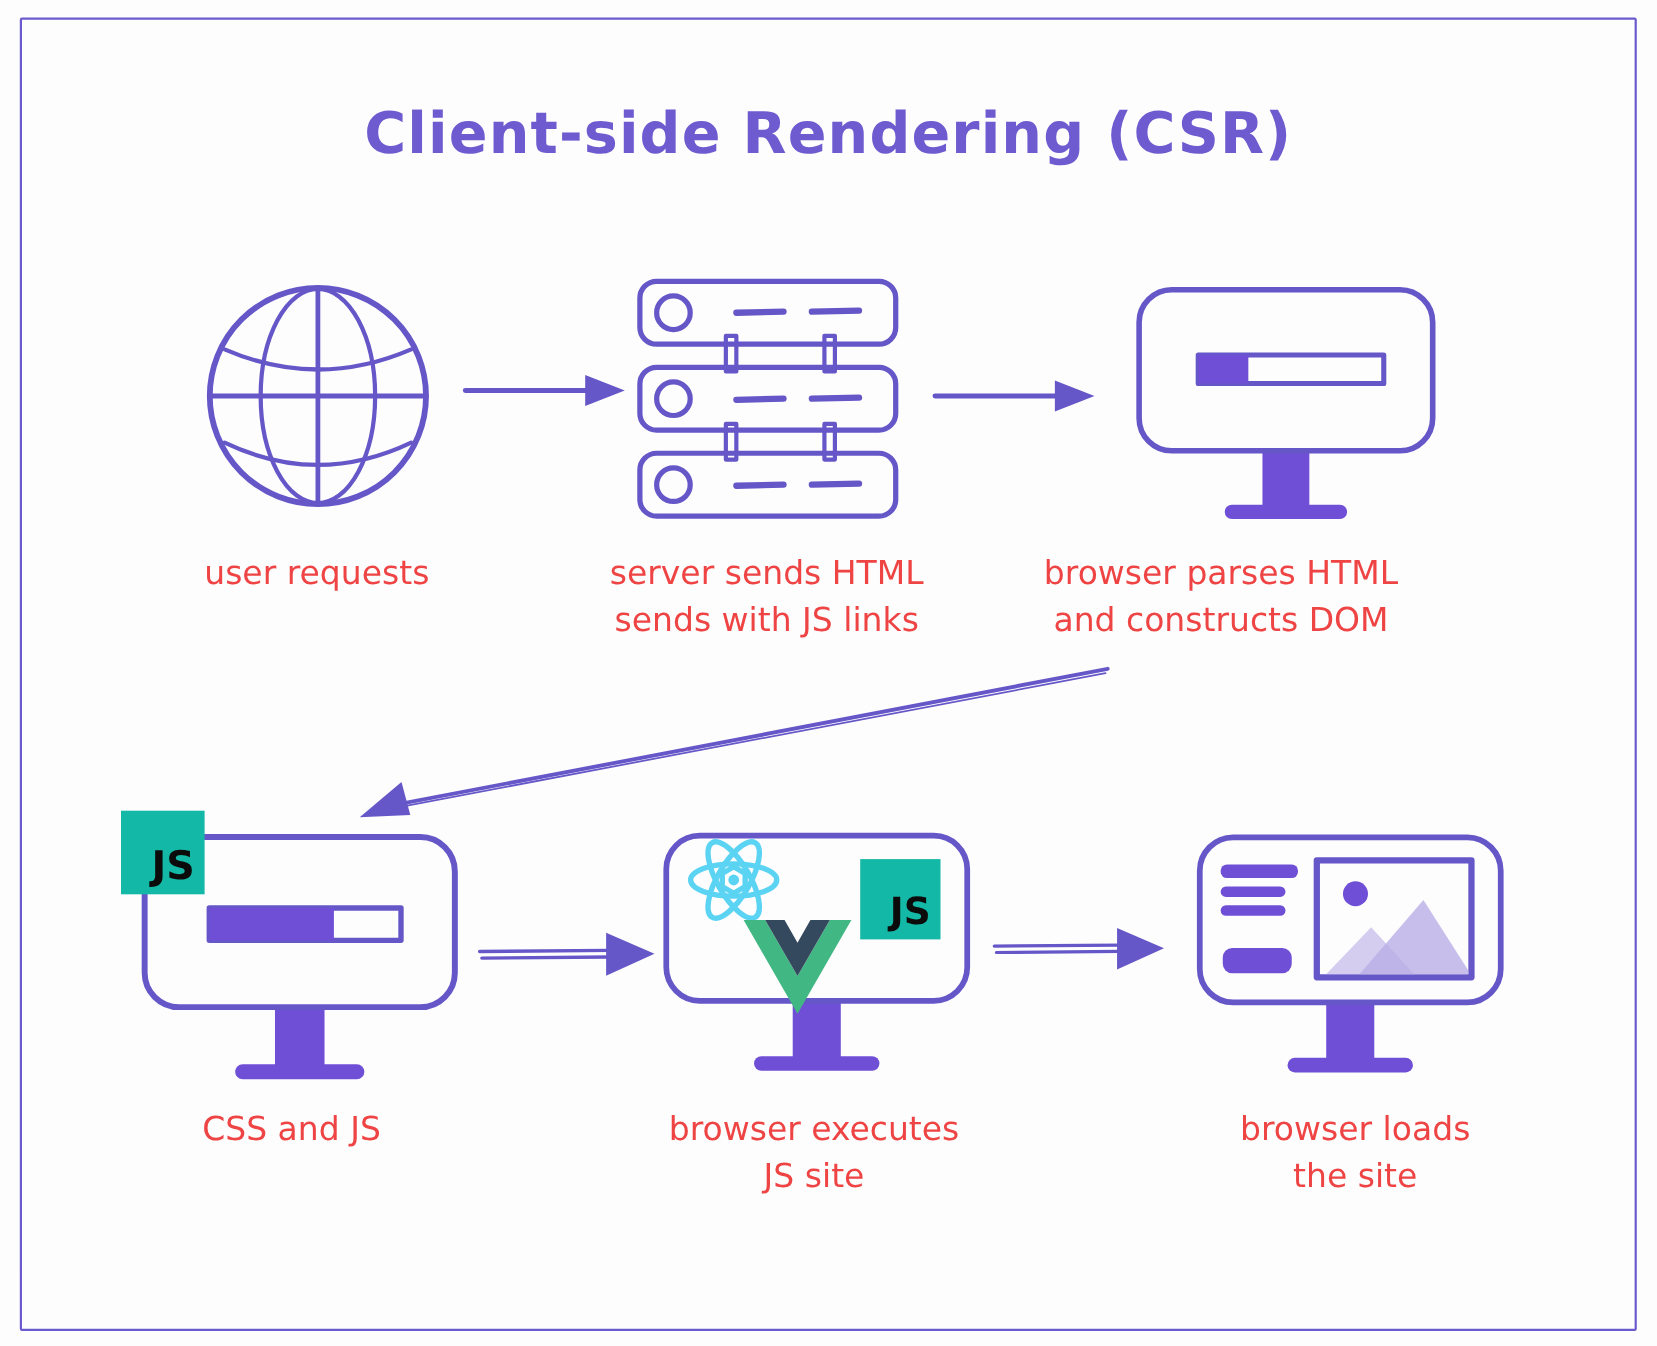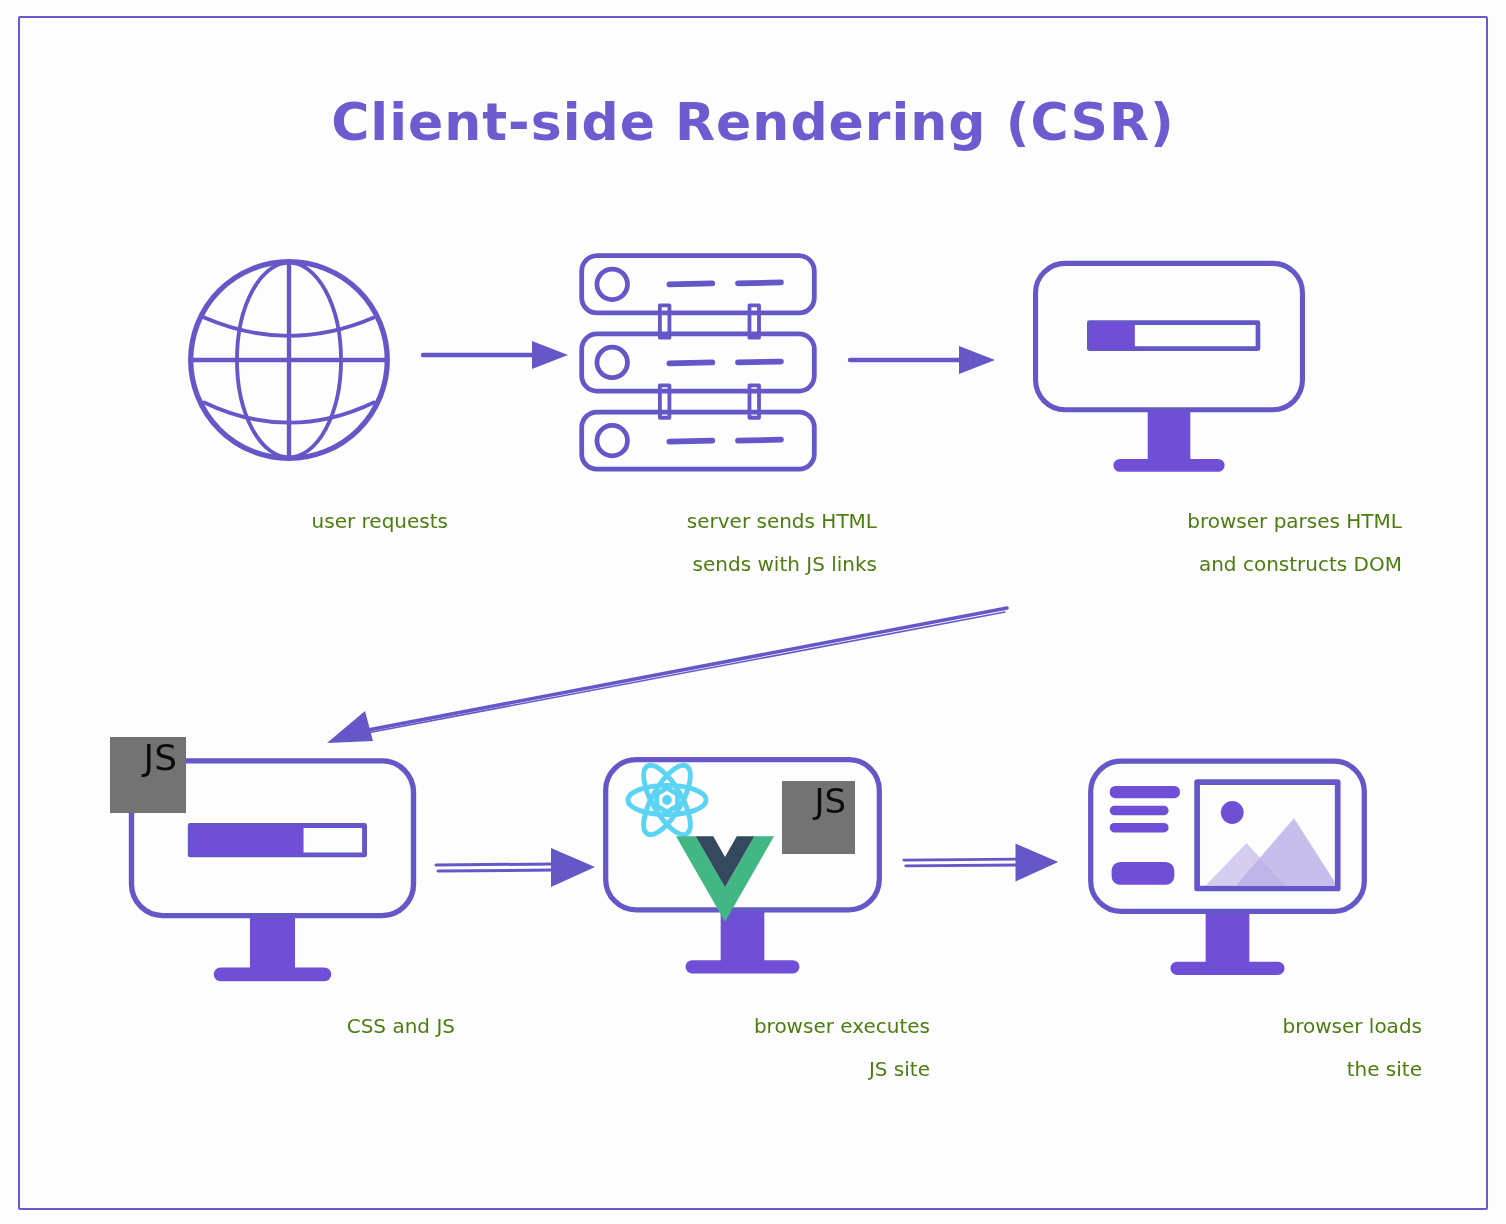--- a/index.html
+++ b/index.html
@@ -3,24 +3,24 @@
 <meta charset="utf-8">
 <style>
   html,body{margin:0;padding:0;background:#fdfdfe;}
   body{width:1506px;height:1224px;position:relative;overflow:hidden;
        font-family:"DejaVu Sans",sans-serif;}
   .frame{position:absolute;left:18px;top:16px;right:18px;bottom:14px;
          border:2.5px solid #6a5acd;border-radius:2px;}
   .title{position:absolute;left:0;right:0;top:92px;text-align:center;
          font-size:52px;font-weight:600;color:#6e5bd0;letter-spacing:1px;}
   .abs{position:absolute;}
-  .caption{position:absolute;text-align:right;color:#4d7c0f;
-           font-size:20px;font-weight:500;line-height:43px;}
-  .js-badge{position:absolute;background:#737373;color:#0b0b0b;
-            font-weight:normal;display:flex;justify-content:flex-end;
+  .caption{position:absolute;text-align:center;color:#ef4444;
+           font-size:30px;font-weight:500;line-height:43px;}
+  .js-badge{position:absolute;background:#14b8a6;color:#0b0b0b;
+            font-weight:bold;display:flex;align-items:flex-end;justify-content:flex-end;
             padding:0 9px 5px 0;box-sizing:border-box;}
   svg{display:block;overflow:visible;}
   .ink{stroke:#6657c8;fill:none;stroke-linecap:round;stroke-linejoin:round;}
   .fillp{fill:#6f4fd6;}
 </style>
 </head>
 <body>
 
 <div class="frame"></div>
 
@@ -72,21 +72,21 @@
   <rect class="fillp" x="64" y="70" height="28" width="49.14"></rect>
 </svg>
 
 <div class="caption" style="left:128px;top:500px;width:320px">
   <div>user requests</div>
 </div>
 <div class="caption" style="left:517px;top:500px;width:360px">
   <div>server sends HTML</div>
   <div>sends with JS links</div>
 </div>
-<div class="caption" style="left:1022px;top:500px;width:380px">
+<div class="caption" style="left:920px;top:500px;width:380px">
   <div>browser parses HTML</div>
   <div>and constructs DOM</div>
 </div>
 
 <svg class="abs" style="left:305px;top:595px" width="715" height="160" viewBox="0 0 715 160">
   <line class="ink" x1="702" y1="13" x2="42" y2="139" stroke-width="3.5"></line>
   <line class="ink" x1="700" y1="17" x2="46" y2="141" stroke-width="1.6"></line>
   <polygon points="22,148 60,116 68,146" fill="#6657c8"></polygon>
 </svg>
 

